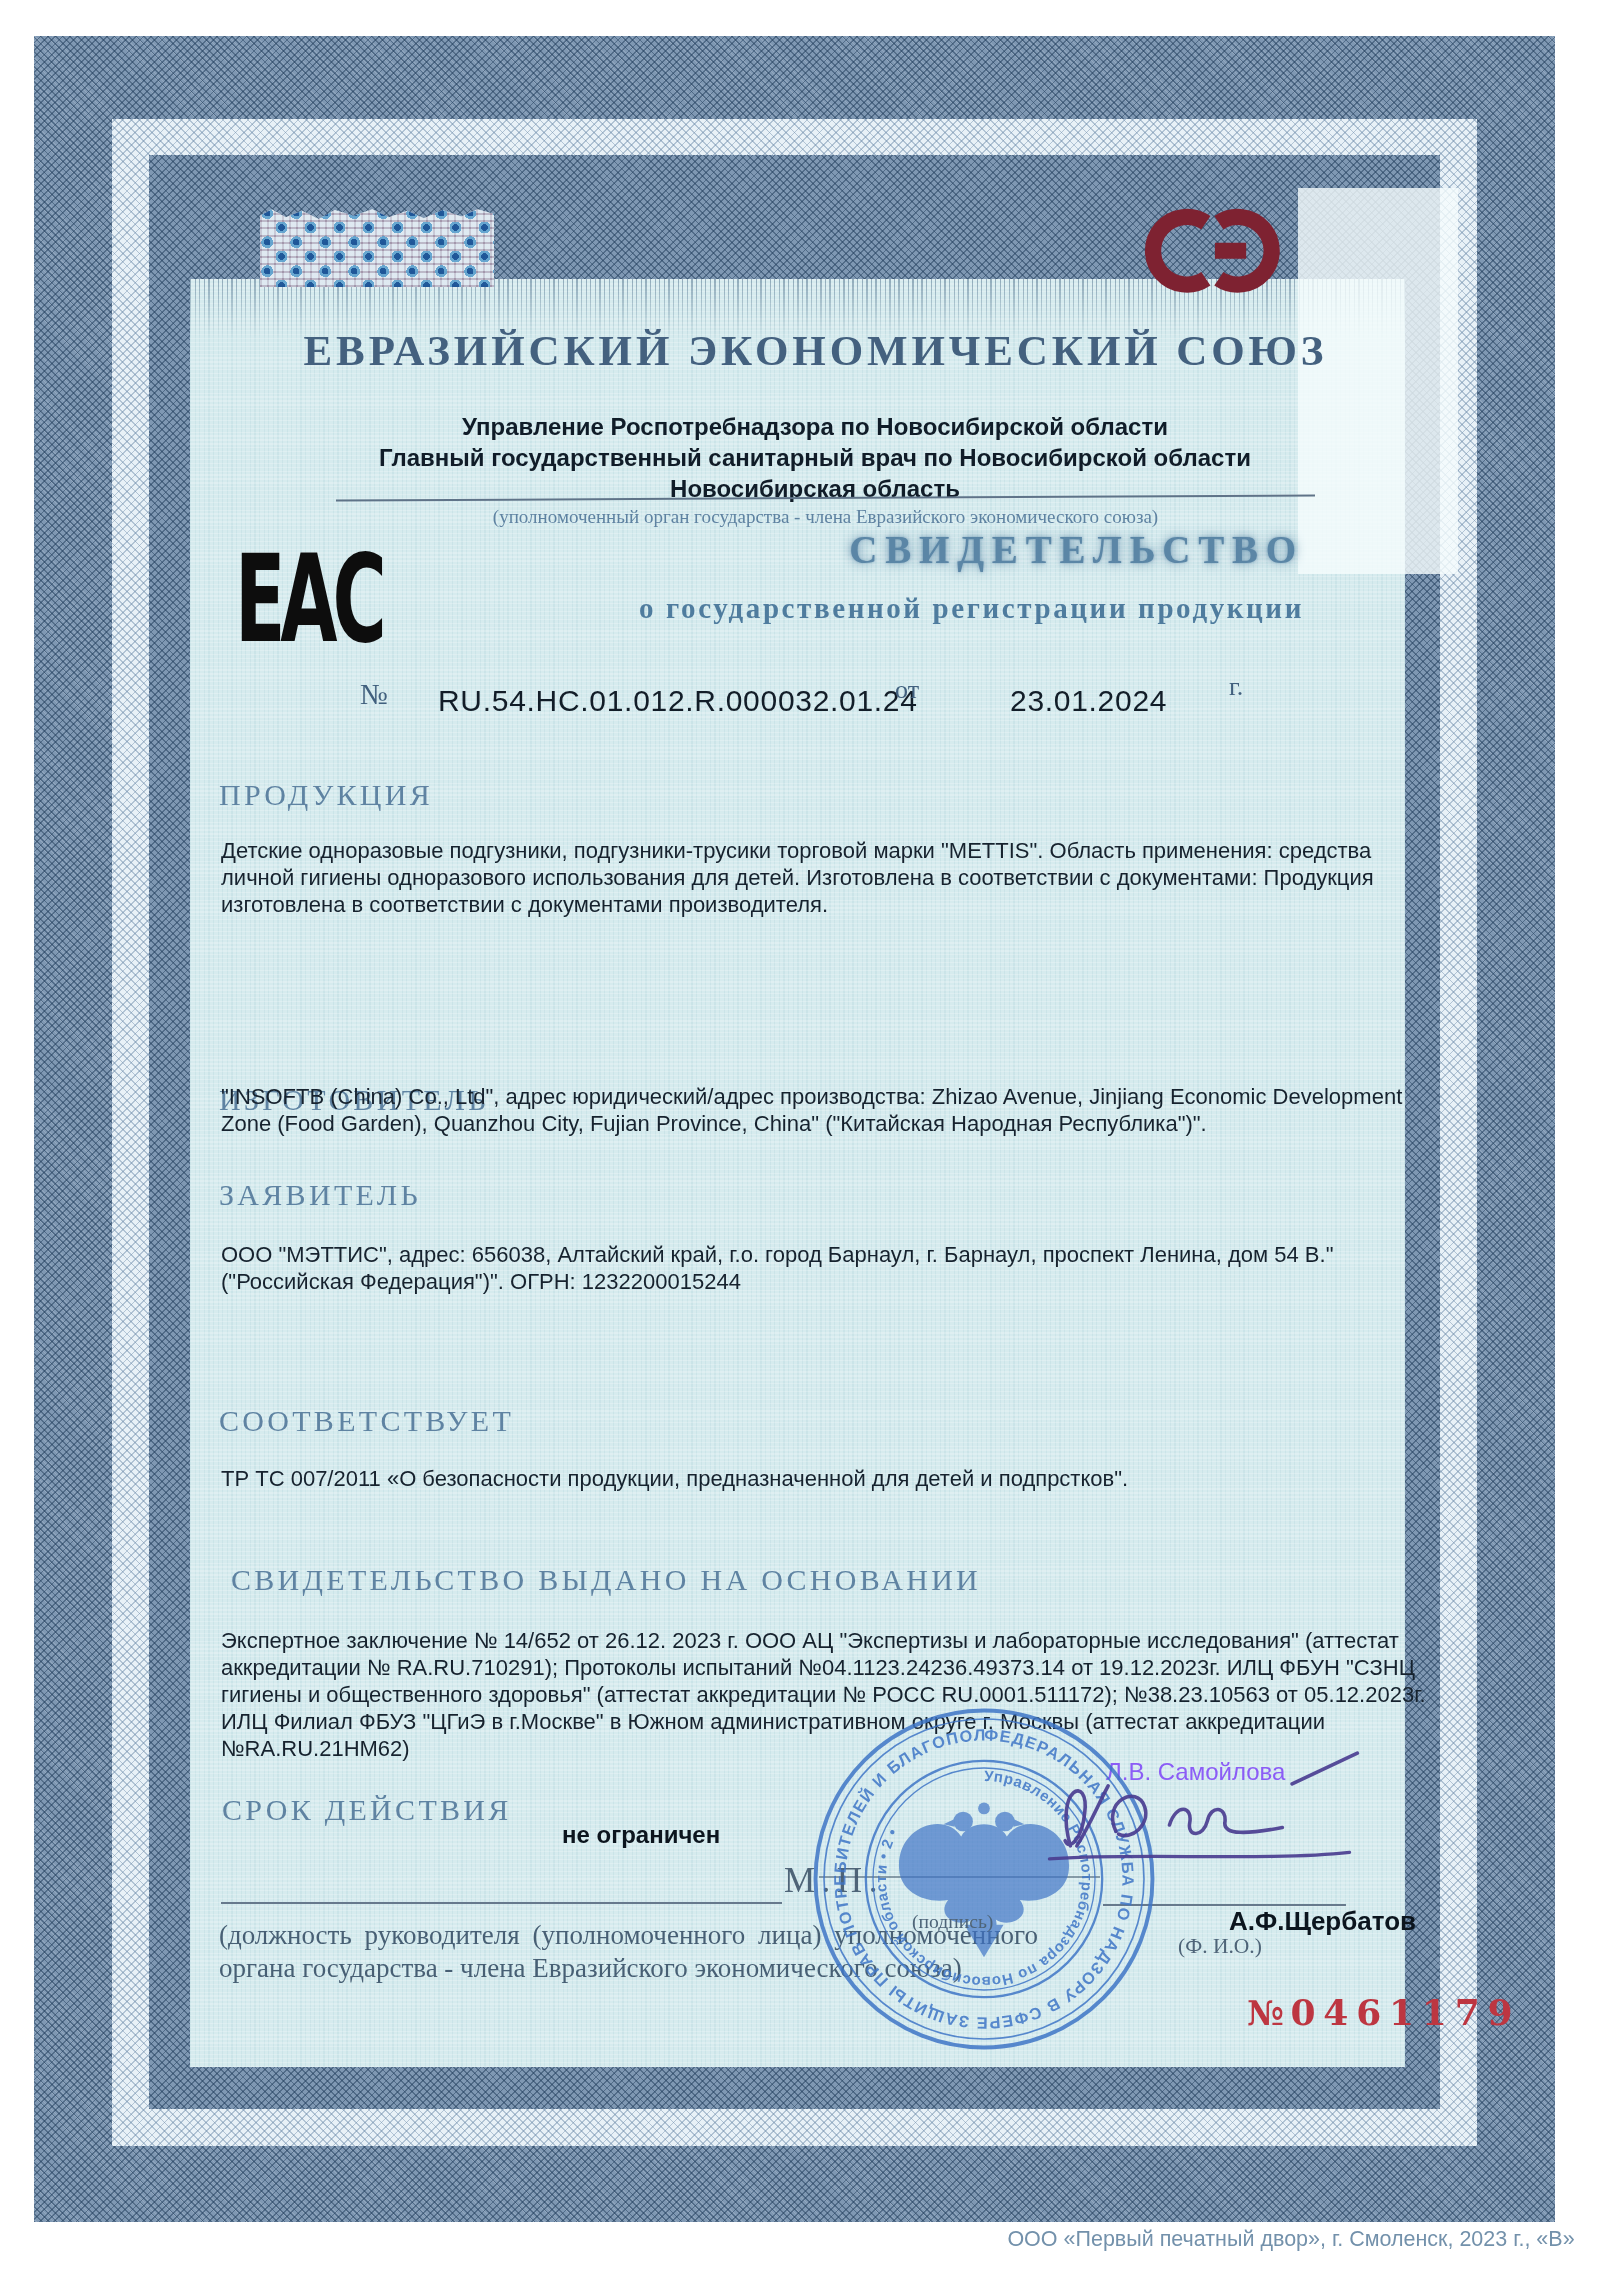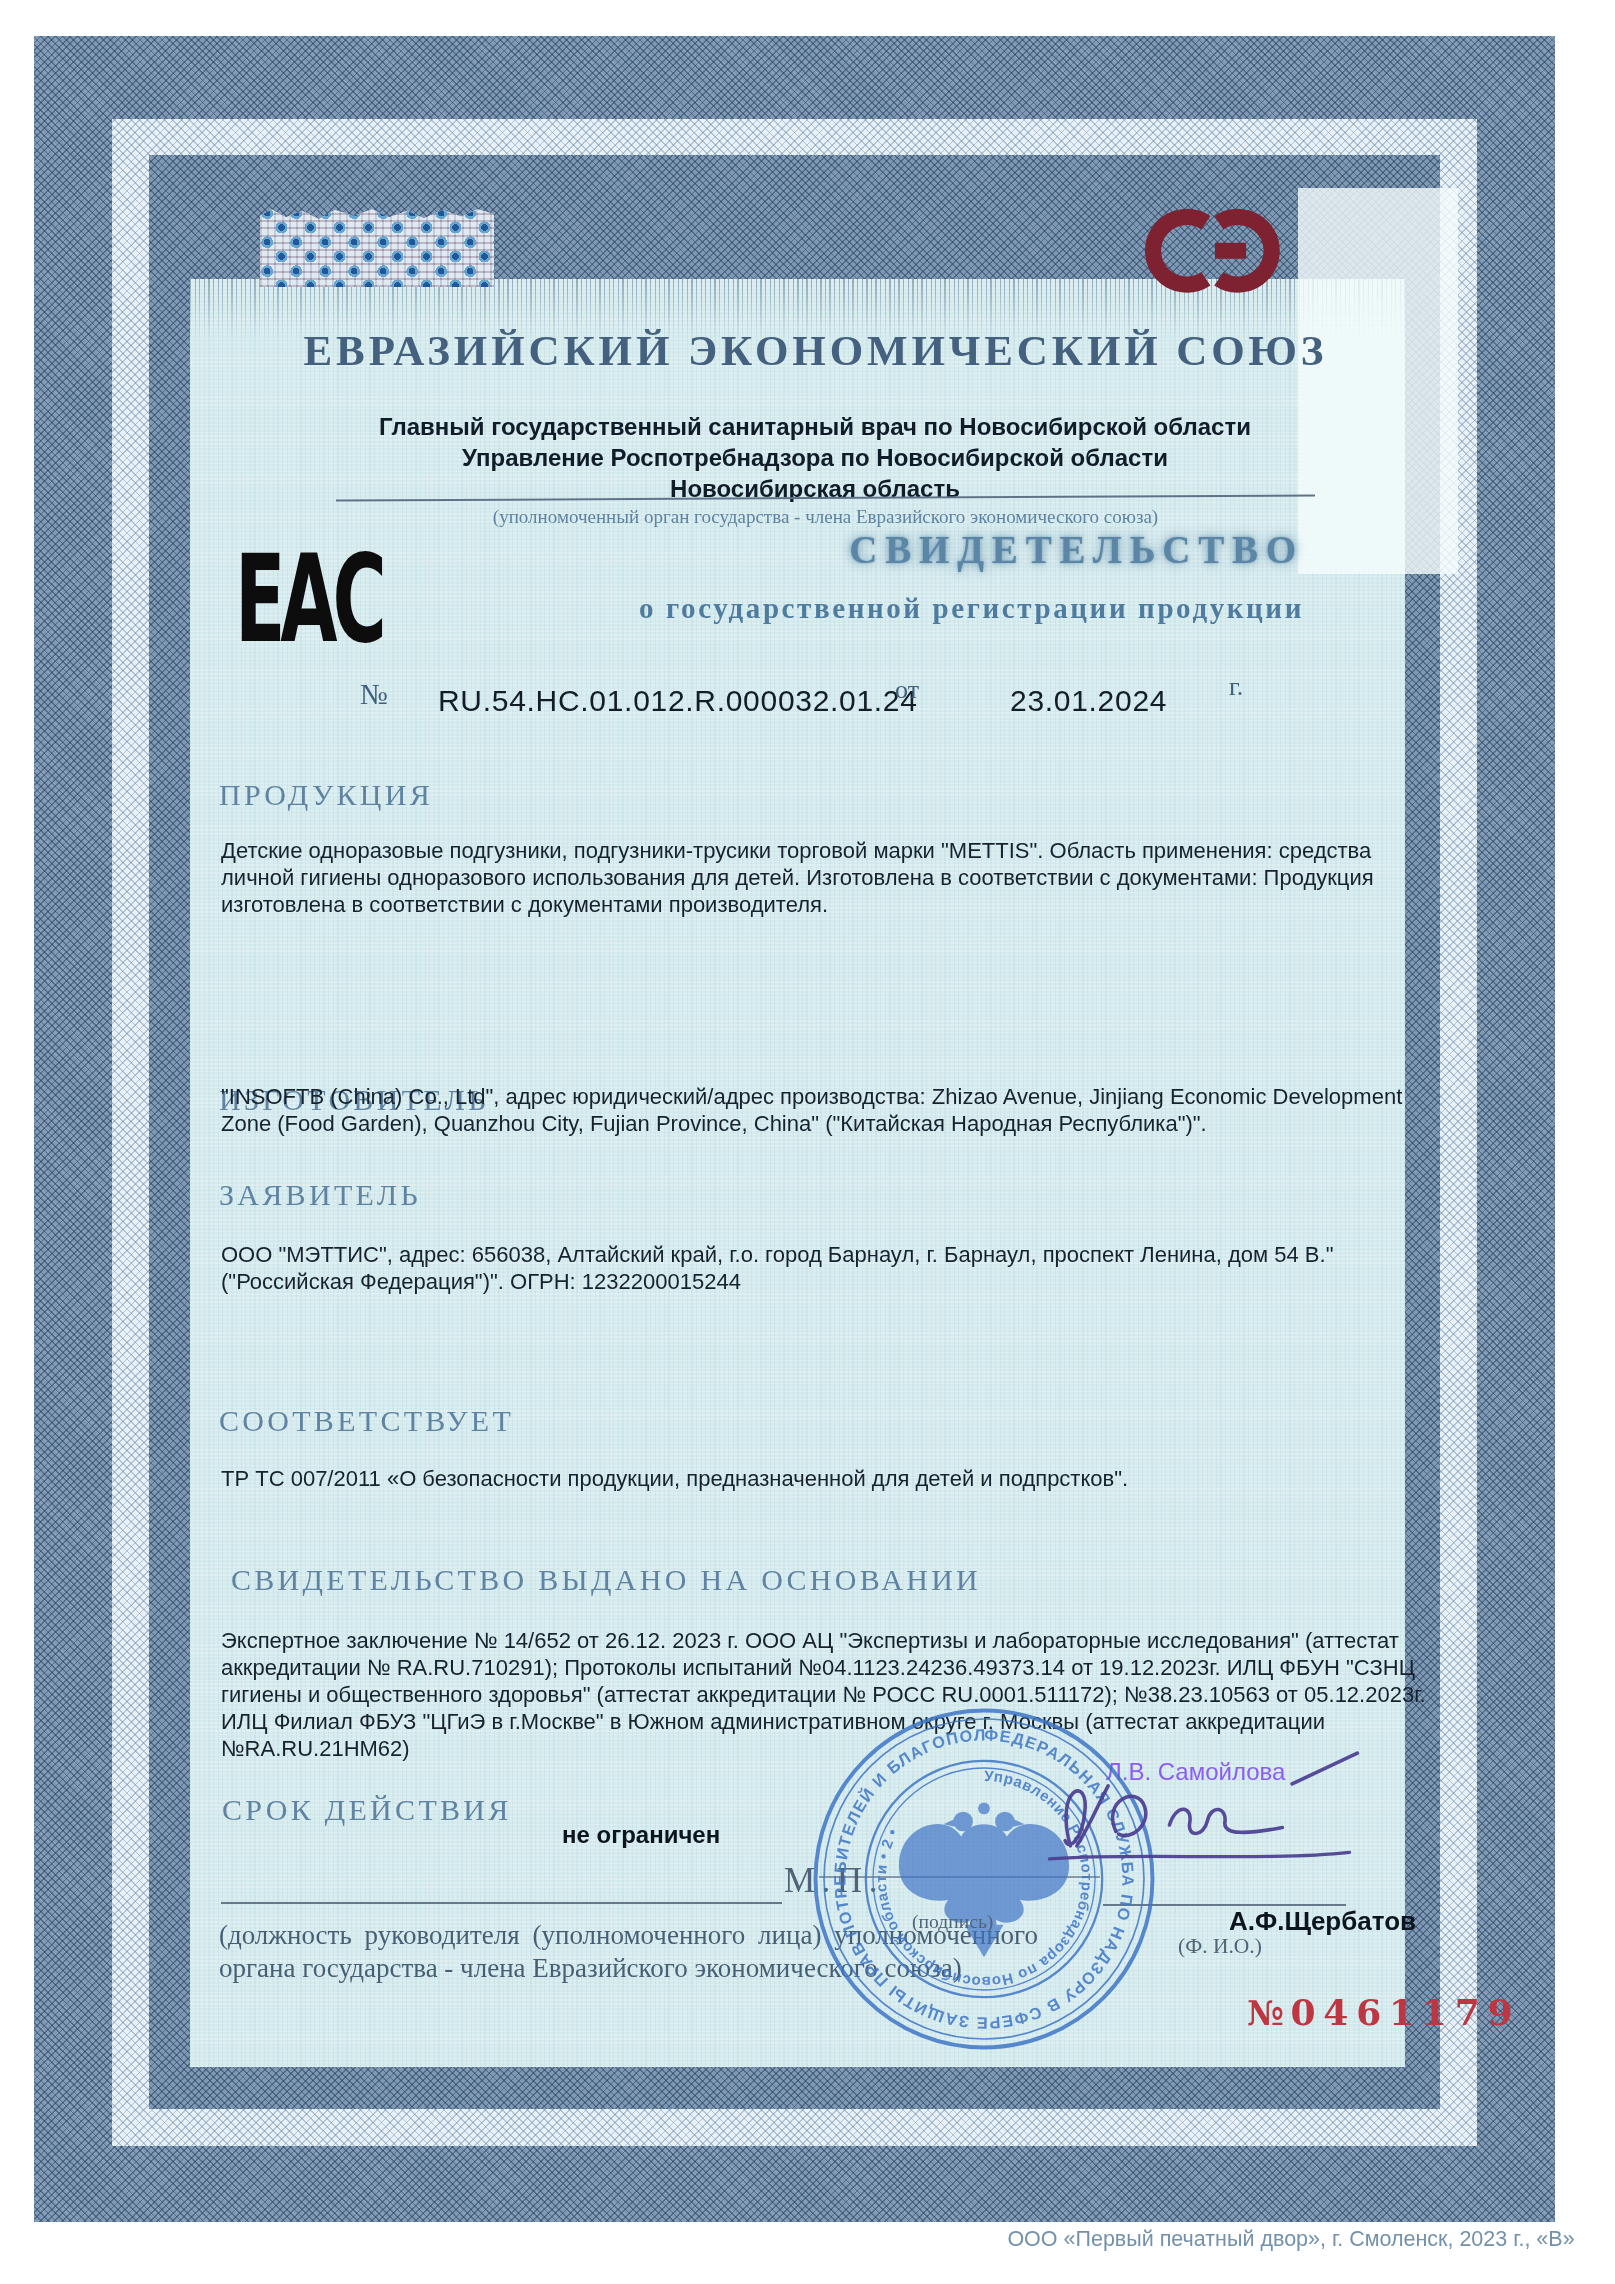--- a/index.html
+++ b/index.html
@@ -109,22 +109,22 @@
   <div class="white-patch"></div>
 
   <svg class="se" style="position:absolute;left:1138px;top:202px;z-index:4;" width="150" height="104" viewBox="0 0 230 160">
     <path d="M 104,32 A 52,52 0 1 0 104,118" fill="none" stroke="#7e2231" stroke-width="25"></path>
     <path d="M 124,118 A 52,52 0 1 0 124,32" fill="none" stroke="#7e2231" stroke-width="25"></path>
     <line x1="118" y1="75" x2="166" y2="75" stroke="#7e2231" stroke-width="25"></line>
   </svg>
 
   <div class="union-title">ЕВРАЗИЙСКИЙ ЭКОНОМИЧЕСКИЙ СОЮЗ</div>
   <div class="auth">
+    <div>Управление Роспотребнадзора по Новосибирской области</div>
     <div>Главный государственный санитарный врач по Новосибирской области</div>
-    <div>Управление Роспотребнадзора по Новосибирской области</div>
     <div>Новосибирская область</div>
   </div>
   <div class="auth-line"></div>
   <div class="auth-cap">(уполномоченный орган государства - члена Евразийского экономического союза)</div>
 
   <div class="eac">ЕАС</div>
 
   <div class="doc-title-wrap">
     <div class="doc-title">СВИДЕТЕЛЬСТВО</div>
     <div class="doc-subtitle">о государственной регистрации продукции</div>

